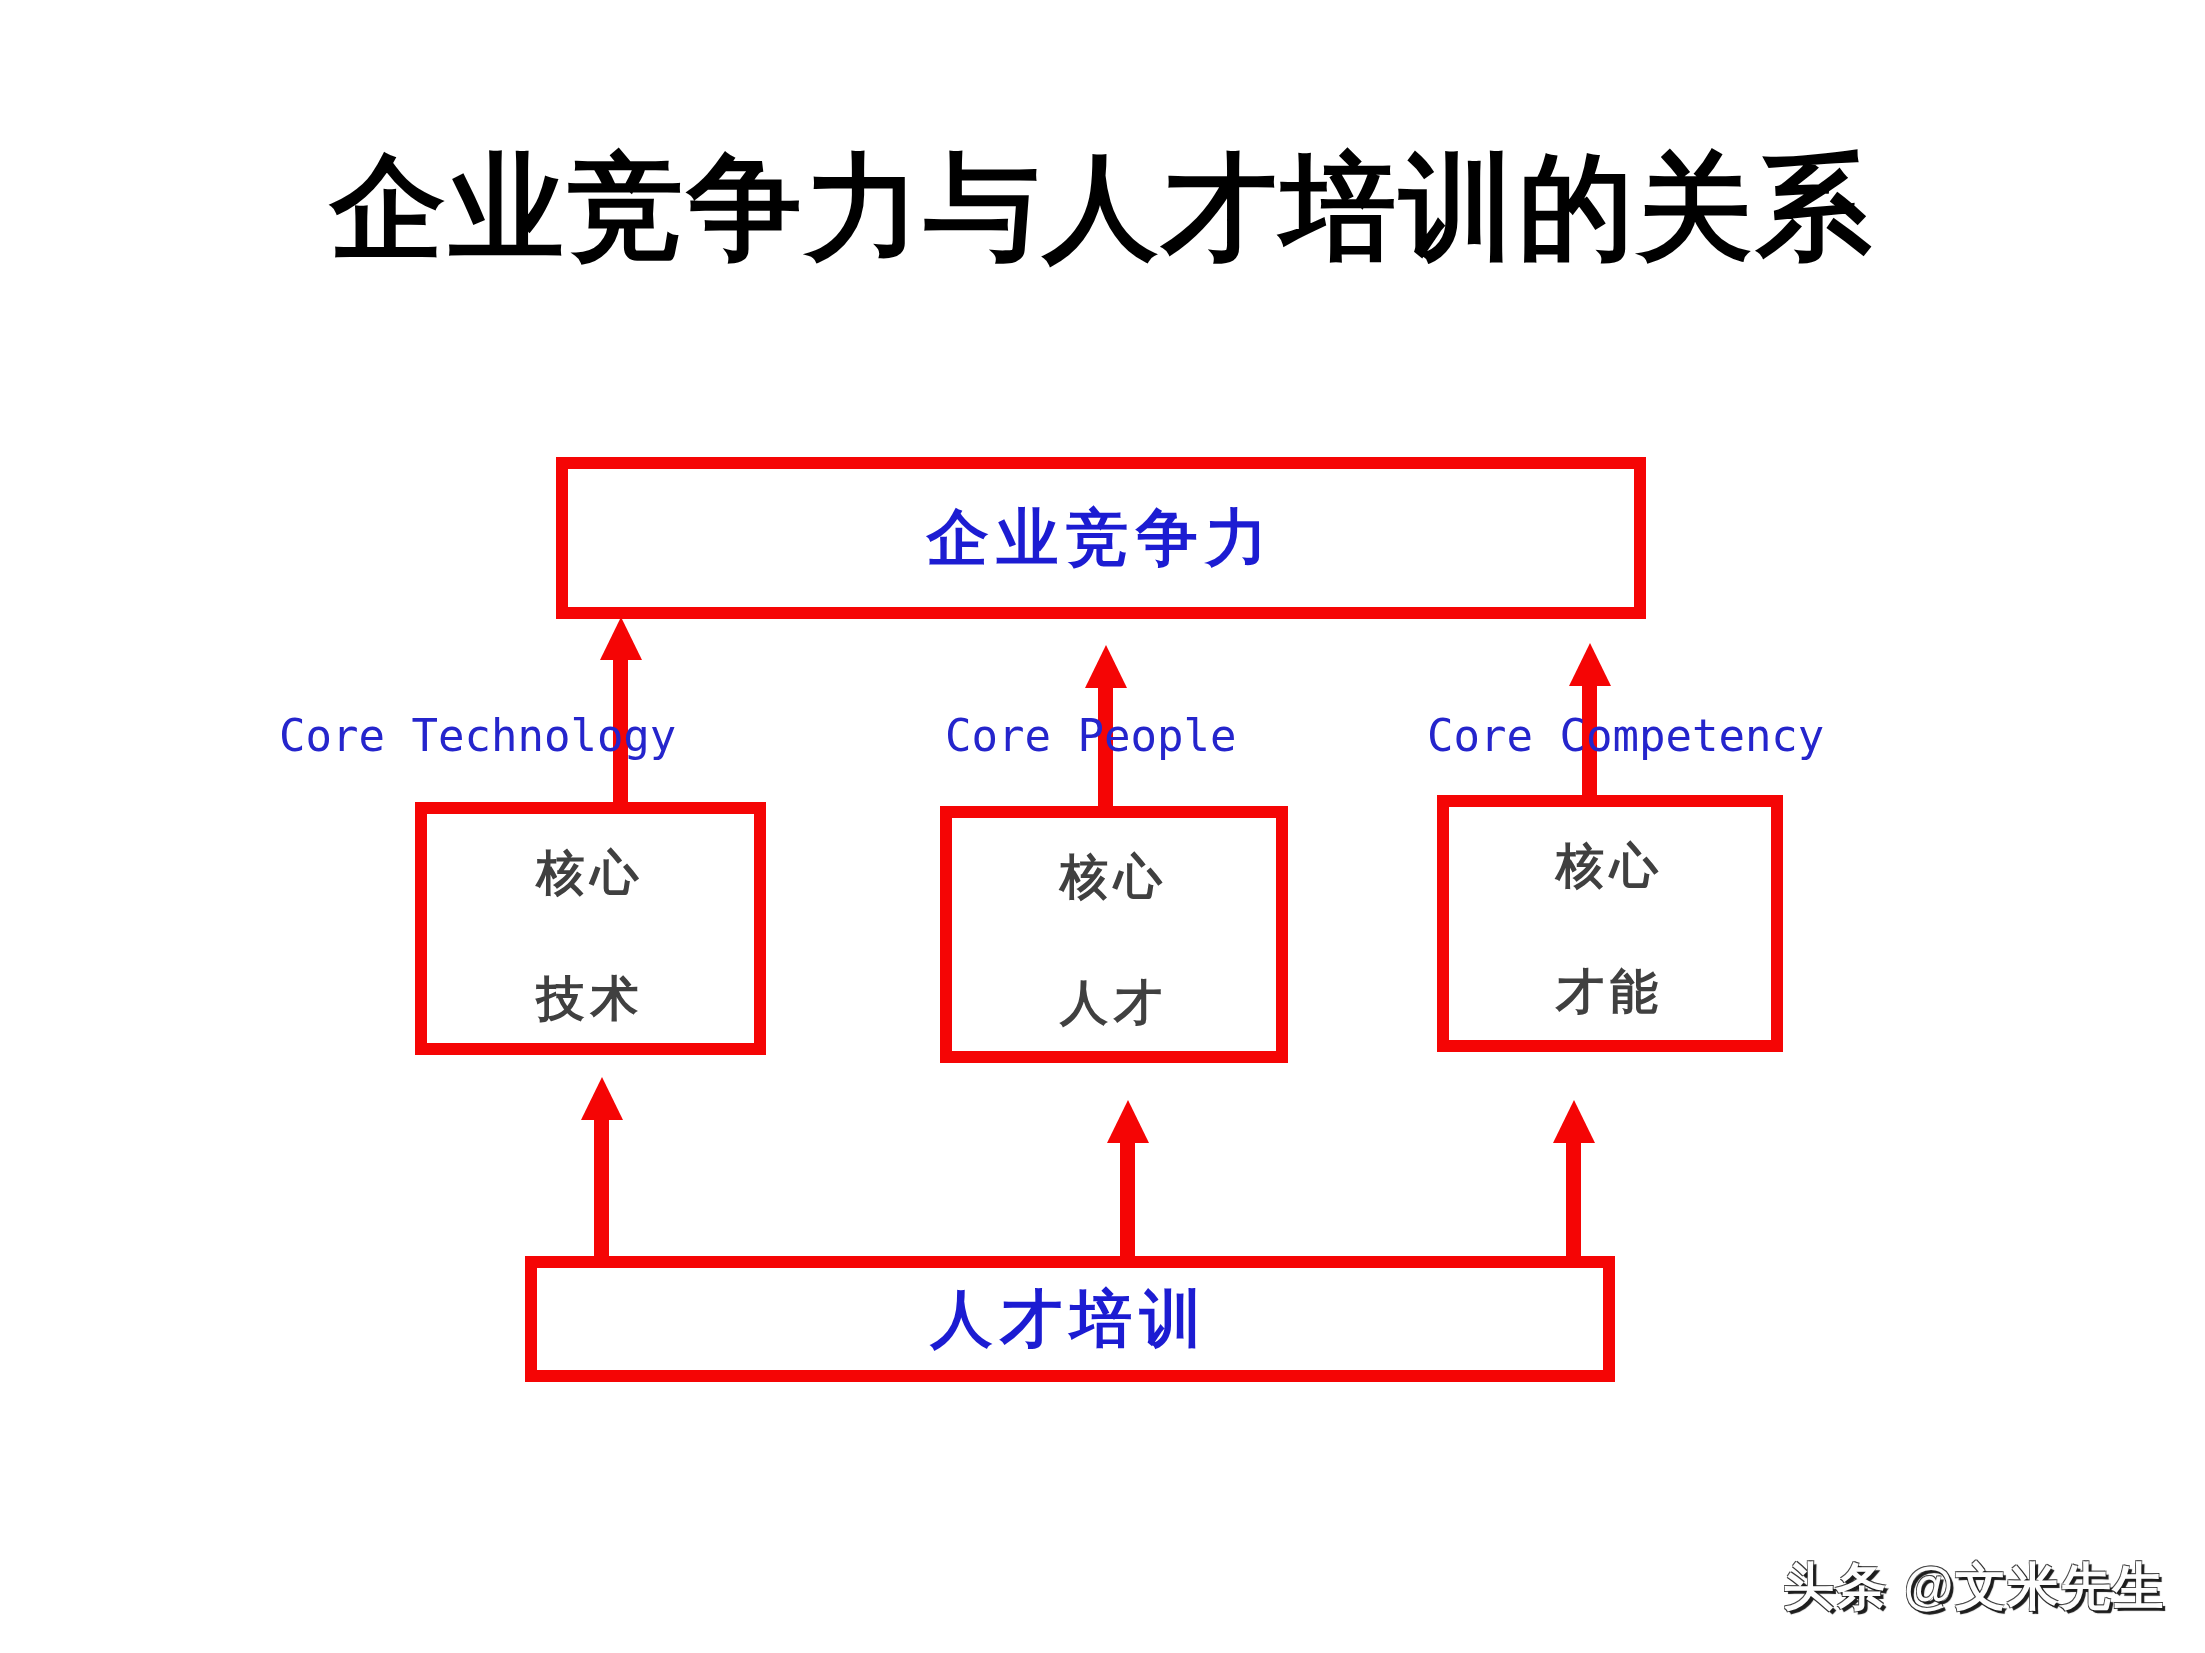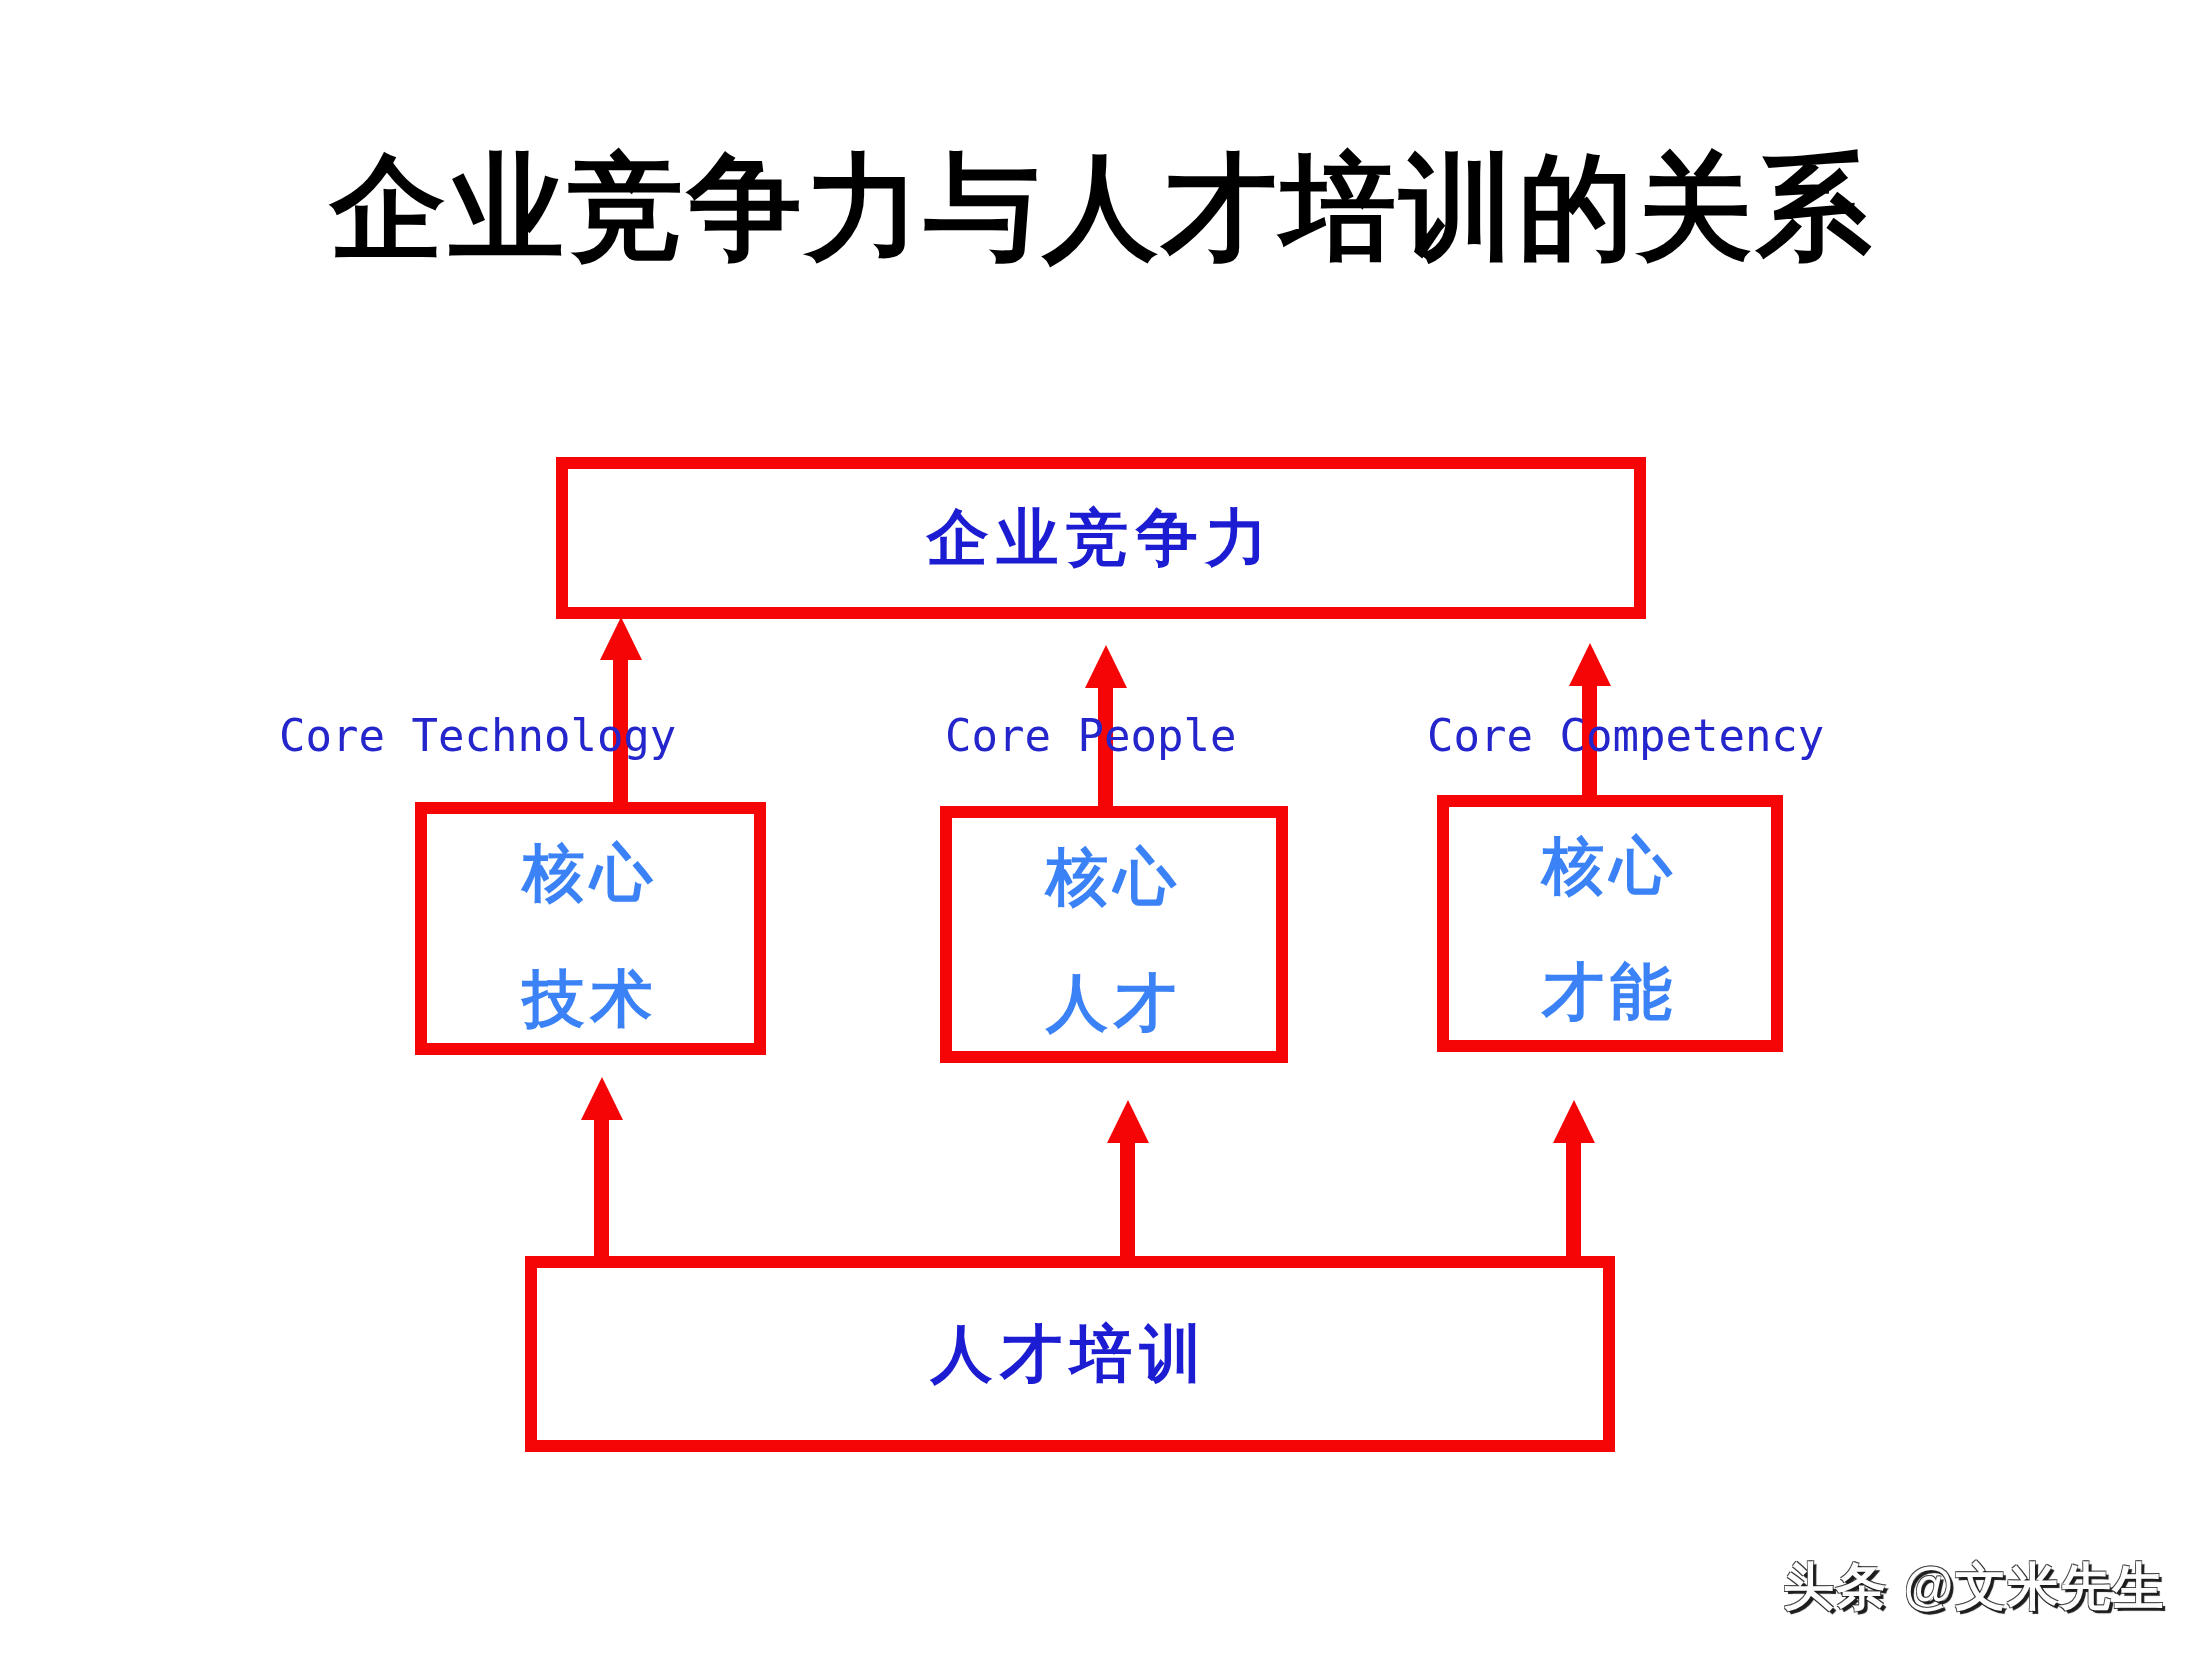--- a/index.html
+++ b/index.html
@@ -36,43 +36,43 @@
   .box {
     position: absolute;
     box-sizing: border-box;
     border: 12.3px solid #f50505;
     background: #ffffff;
     display: flex;
     align-items: center;
     justify-content: center;
   }
   .top-box   { left: 556px;  top: 457px;  width: 1090px; height: 162px; }
-  .bottom-box{ left: 525px;  top: 1256px; width: 1090px; height: 196px; }
+  .bottom-box{ left: 525px;  top: 1256px; width: 1090px; height: 126px; }
   .big-label {
     font-size: 62px;
     font-weight: 700;
     letter-spacing: 7.7px;
     color: #1c1cd2;
     white-space: nowrap;
   }
 
   
   .mid-box {
     flex-direction: column;
     justify-content: flex-start;
   }
   .mid1 { left: 415px;  top: 802px; width: 351px; height: 253px; }
   .mid2 { left: 940px; top: 806px; width: 348px; height: 257px; }
   .mid3 { left: 1437px; top: 795px; width: 346px; height: 257px; }
   .mid-line {
-    font-size: 62px;
+    font-size: 48px;
     font-weight: 700;
     line-height: 77px;
     letter-spacing: 6.1px;
-    color: #3b82f6;
+    color: #404040;
     white-space: nowrap;
     text-align: center;
   }
   .mid-line.l1 { margin-top: 20px; }
   .mid-line.l2 { margin-top: 49px; }
 
   
   .en-label {
     position: absolute;
     top: 703px;

